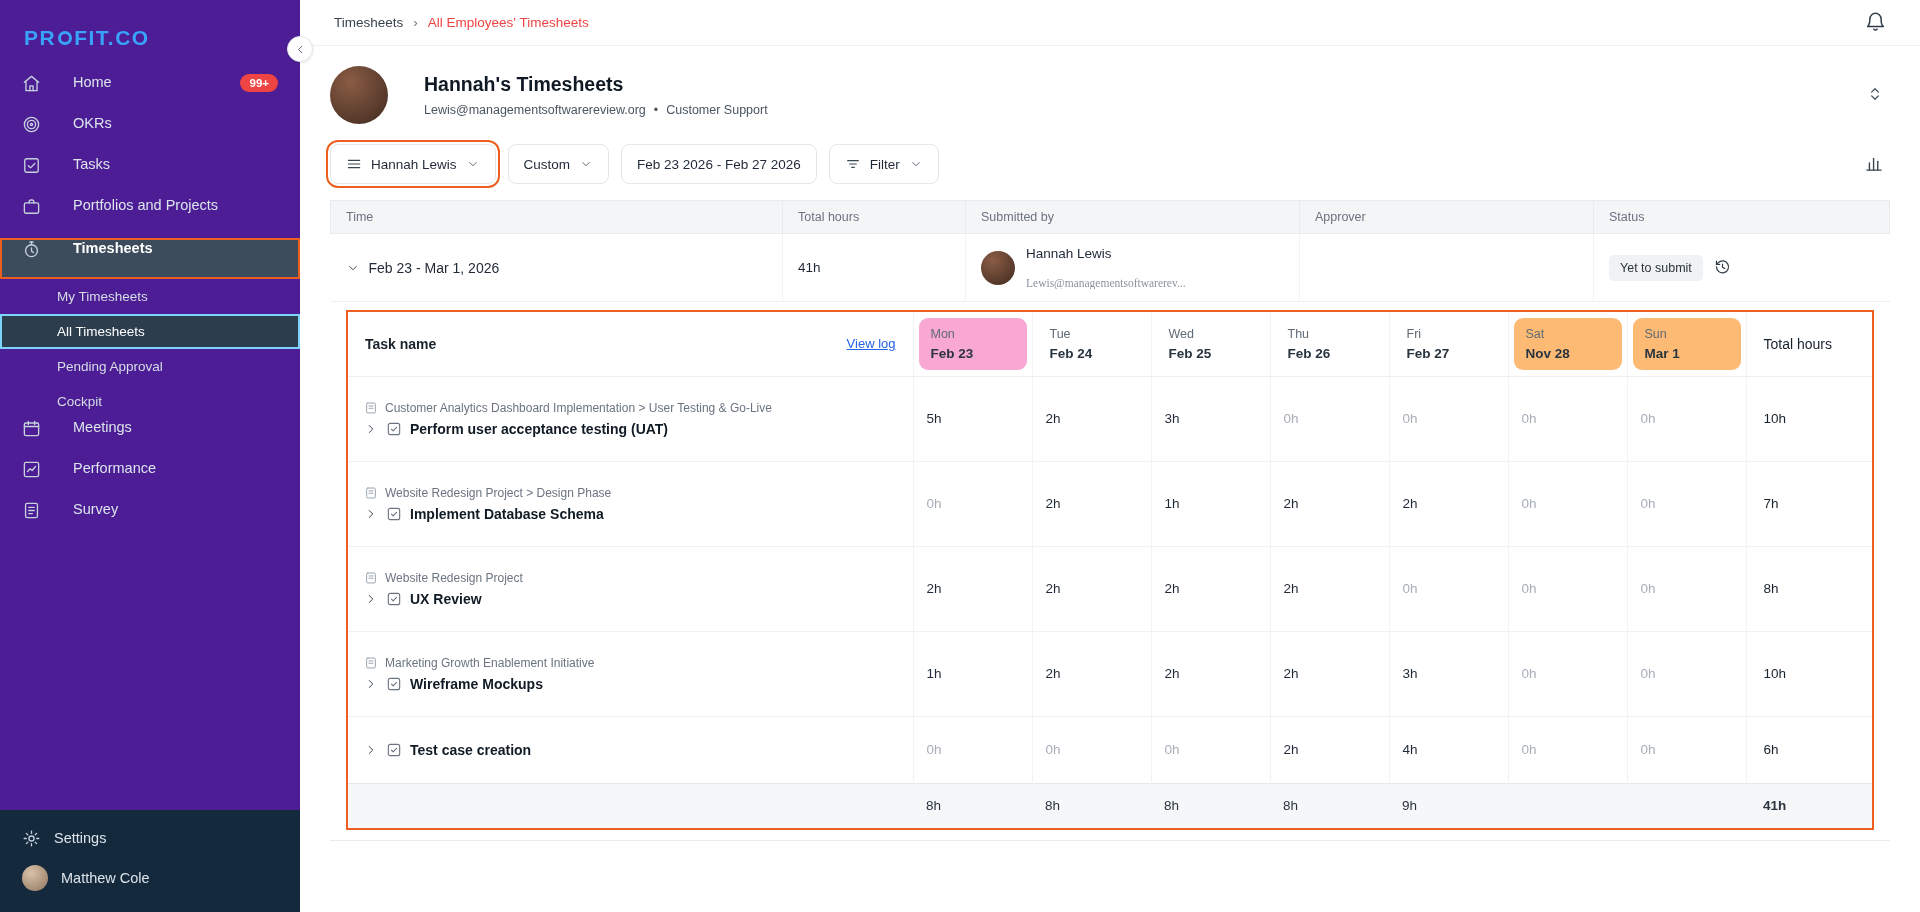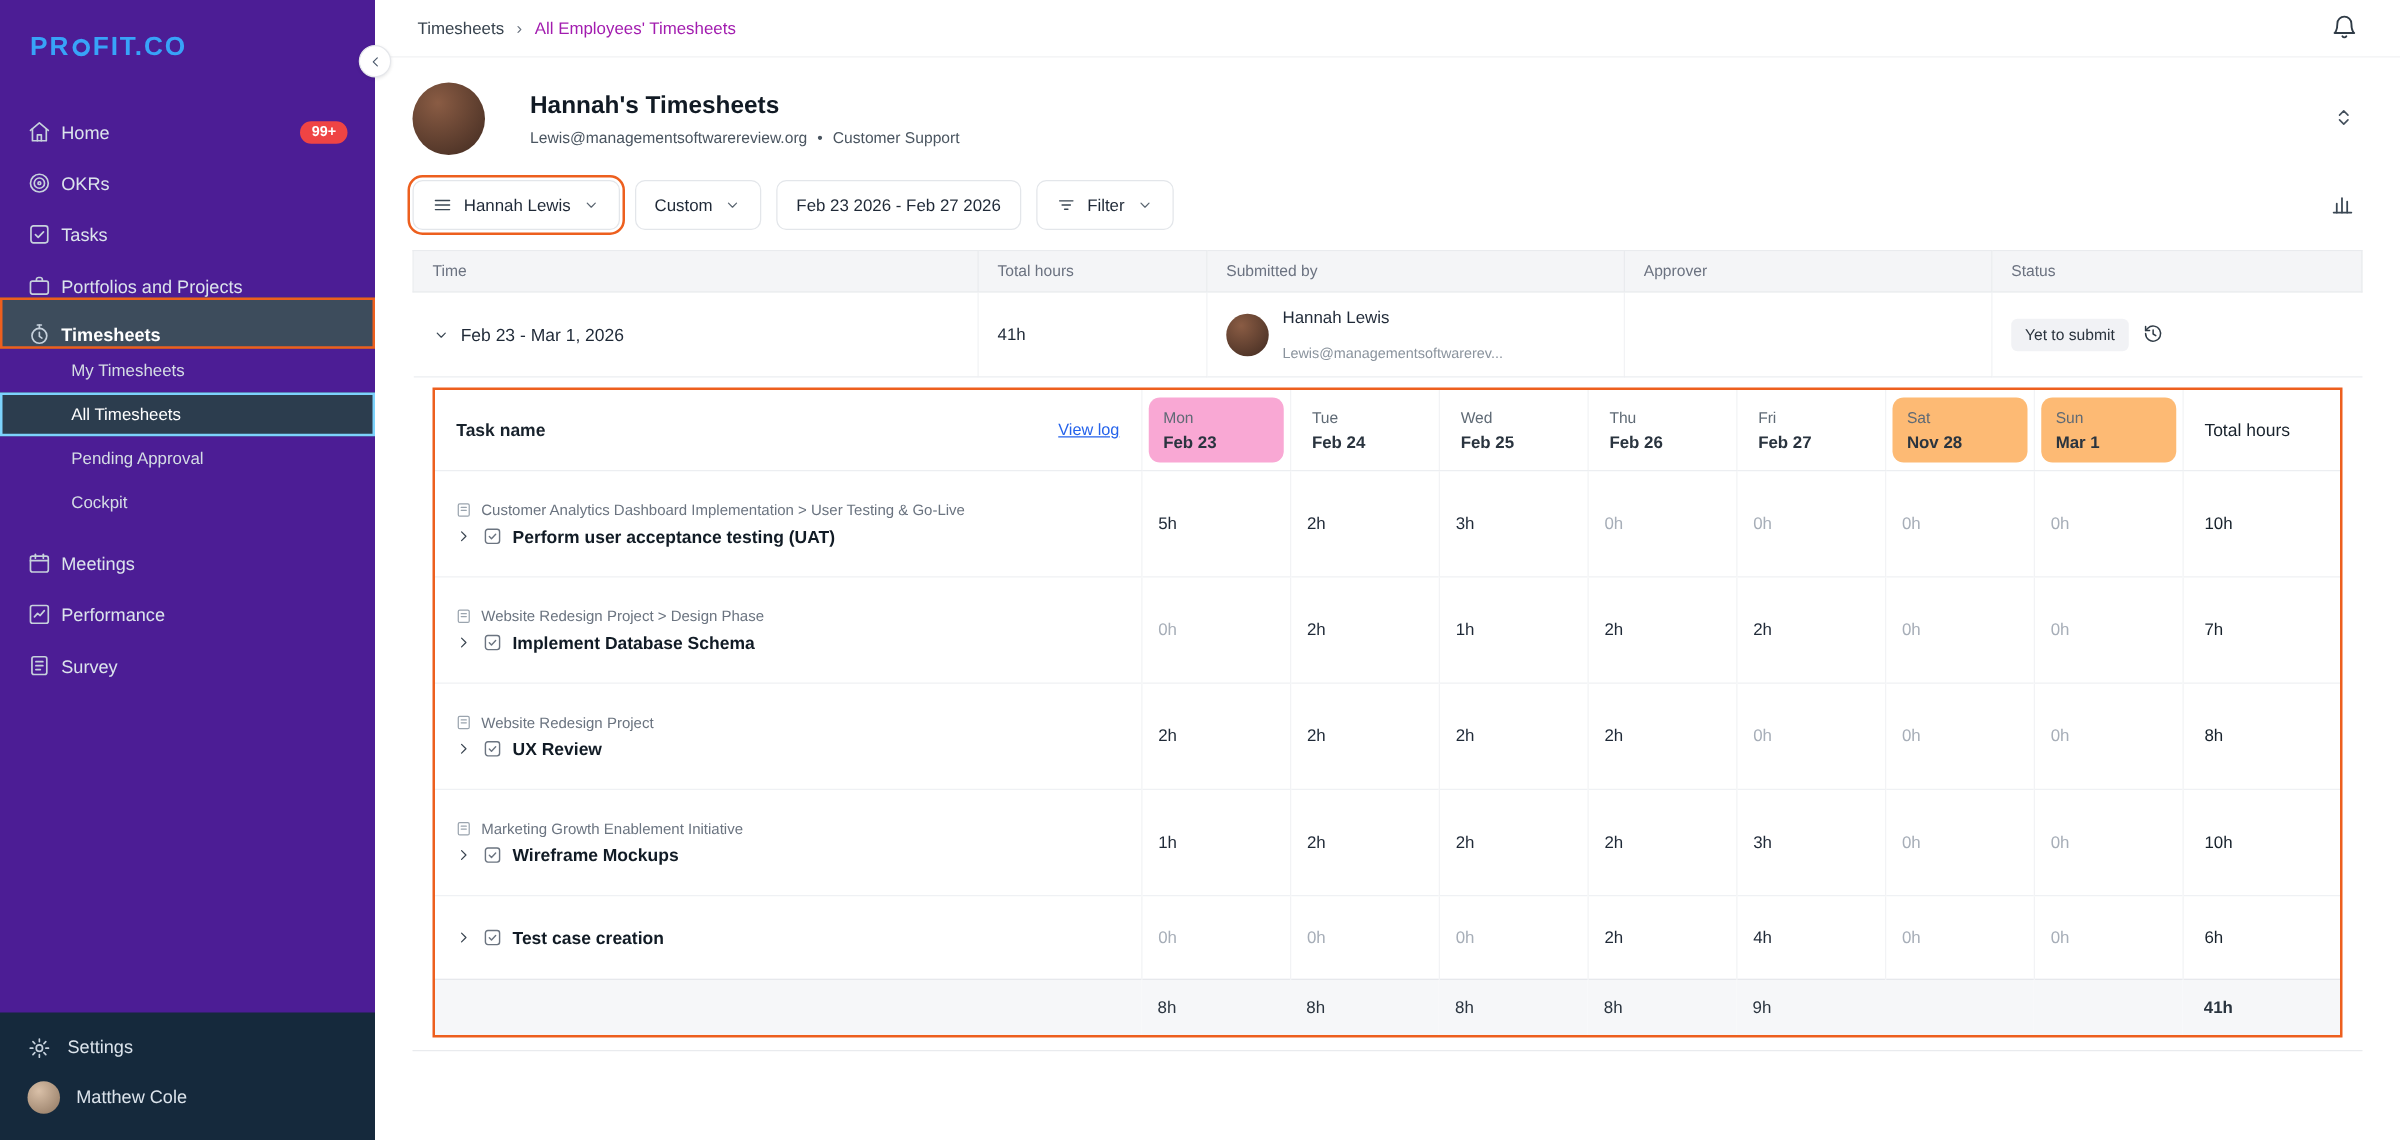--- a/index.html
+++ b/index.html
@@ -16,39 +16,39 @@
 
   
   .sidebar { position:relative; width:300px; flex:none; background:#4c1d95; color:#DCE4EC; display:flex; flex-direction:column; }
   .logo { padding:26px 24px 20px; font-size:21px; font-weight:700; letter-spacing:1.5px; color:#38A3F8; display:flex; align-items:center; }
   .logo-o { width:14px; height:14px; border:3.5px solid #38A3F8; border-radius:50%; display:inline-block; margin:0 2px; }
   .collapse-btn { position:absolute; right:-13px; top:36px; width:26px; height:26px; border-radius:50%;
     background:#fff; border:1px solid #e5e7eb; color:#475569; display:flex; align-items:center; justify-content:center;
     box-shadow:0 1px 3px rgba(0,0,0,.10); z-index:20; cursor:pointer; }
   .collapse-btn .ic { width:13px; height:13px; }
   .nav { display:flex; flex-direction:column; padding:4px 0; }
-  .nav-item { display:flex; align-items:flex-end; gap:8px; height:41px; padding:0 22px; font-size:14.5px; cursor:pointer; }
+  .nav-item { display:flex; align-items:flex-start; gap:32px; height:41px; padding:0 22px; font-size:14.5px; cursor:pointer; }
   .nav-item .ic { width:19px; height:19px; color:#C6D1DC; }
   .nav-label { flex:1; white-space:nowrap; }
   .badge { background:#EF4444; color:#fff; font-size:11.5px; font-weight:700; padding:3px 9px; border-radius:11px; }
   .nav-item.active { background:#3D4C5C; border:2px solid #ED5F1E; padding:0 20px; font-weight:700; color:#fff; }
   .sub-item { display:flex; align-items:center; height:35px; padding:0 22px 0 57px; font-size:13.5px; color:#D5DDE5; cursor:pointer; }
   .sub-item.active { background:#2C3D4E; border:2px solid #7dd3fc; padding-left:55px; color:#fff; }
   .sidebar-footer { margin-top:auto; background:#15293C; padding:8px 0 14px; }
   .footer-item { display:flex; align-items:center; gap:13px; height:40px; padding:0 22px; font-size:14.5px; cursor:pointer; }
   .footer-item .ic { width:19px; height:19px; color:#C6D1DC; }
   .avatar-xs { width:26px; height:26px; border-radius:50%; flex:none;
     background:radial-gradient(circle at 35% 30%, #D9C0A8, #8F7660); }
 
   
   .main { flex:1; display:flex; flex-direction:column; min-width:0; }
   .topbar { height:46px; flex:none; display:flex; align-items:center; justify-content:space-between; padding:0 34px; border-bottom:1px solid #F1F2F4; }
   .breadcrumb { display:flex; align-items:center; gap:10px; font-size:13.5px; color:#38434E; }
   .crumb-sep { color:#6B7480; }
-  .crumb-current { color:#a21caf; }
+  .crumb-current { color:#ef4444; }
   .bell-btn { background:none; border:none; padding:0; cursor:pointer; color:#2F3B46; }
   .bell-btn .ic { width:21px; height:21px; }
 
   .content { padding:20px 30px 0; }
 
   .profile-header { display:flex; align-items:center; gap:36px; }
   .avatar-lg { width:58px; height:58px; border-radius:50%; flex:none;
     background:radial-gradient(circle at 35% 28%, #8A5C44, #402A20); }
   .ph-title { font-size:19.5px; font-weight:700; color:#111A24; }
   .ph-meta { margin-top:7px; font-size:12.5px; color:#4A5560; display:flex; align-items:center; gap:8px; }
@@ -69,21 +69,21 @@
   .summary-table th { background:#F4F5F7; border:1px solid #E9EBEE; color:#6B7280; font-weight:400; text-align:left; padding:9px 15px; font-size:12.5px; }
   .summary-table td { border-bottom:1px solid #ECEEF1; border-right:1px solid #F2F3F5; padding:12px 15px; vertical-align:middle; }
   .summary-table td:last-child { border-right:none; }
   .period-cell { display:flex; align-items:center; gap:9px; font-size:14px; font-weight:500; color:#1F2937; cursor:pointer; }
   .period-cell .ic { width:14px; height:14px; color:#3A4753; }
   .total-hours { font-size:13.5px; color:#1F2937; }
   .submitter { display:flex; align-items:center; gap:11px; }
   .avatar-sm { width:34px; height:34px; border-radius:50%; flex:none;
     background:radial-gradient(circle at 35% 28%, #8A5C44, #402A20); }
   .sub-name { font-size:13.5px; font-weight:500; color:#1F2937; }
-  .sub-email { font-size:11.5px; color:#8A939D; margin-top:16px; max-width:185px; white-space:nowrap; overflow:hidden; text-overflow:ellipsis; }
+  .sub-email { font-size:11.5px; color:#8A939D; margin-top:16px; max-width:185px; white-space:nowrap; overflow:hidden; text-overflow:ellipsis;font-family:Liberation Serif, serif; }
   .status-cell { display:flex; align-items:center; gap:11px; }
   .status-badge { display:inline-block; background:#F1F2F5; border-radius:5px; padding:6px 11px; font-size:12.5px; color:#2A333D; }
   .history-btn { background:none; border:none; padding:0; color:#2F3B46; cursor:pointer; }
   .history-btn .ic { width:17px; height:17px; }
 
   
   .detail-wrap { margin:8px 16px 0; border:2px solid #ED5F1E; background:#fff; }
   .week-table { width:100%; border-collapse:collapse; table-layout:fixed; font-size:13.5px; }
   .week-table col.c-day { width:119px; }
   .week-table col.c-total { width:126px; }

